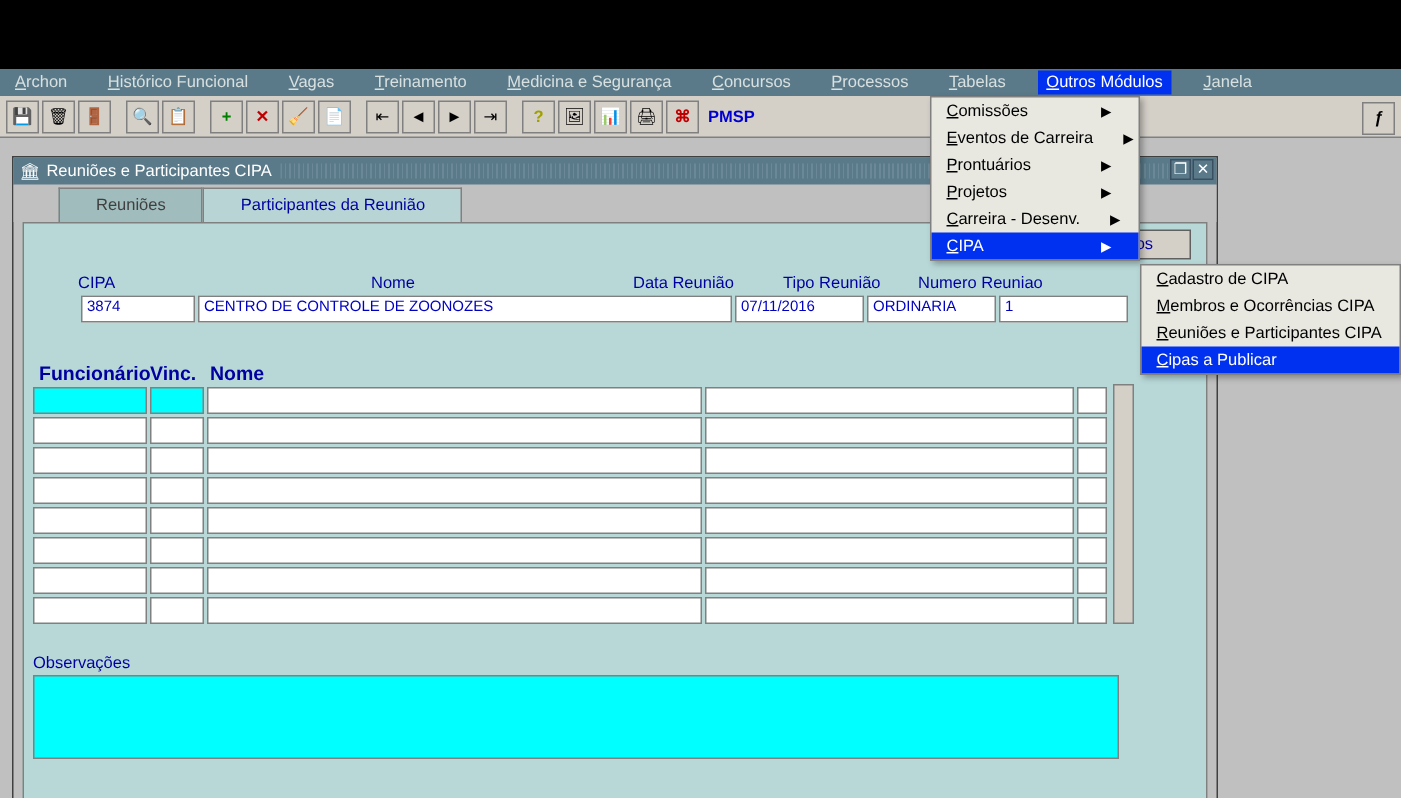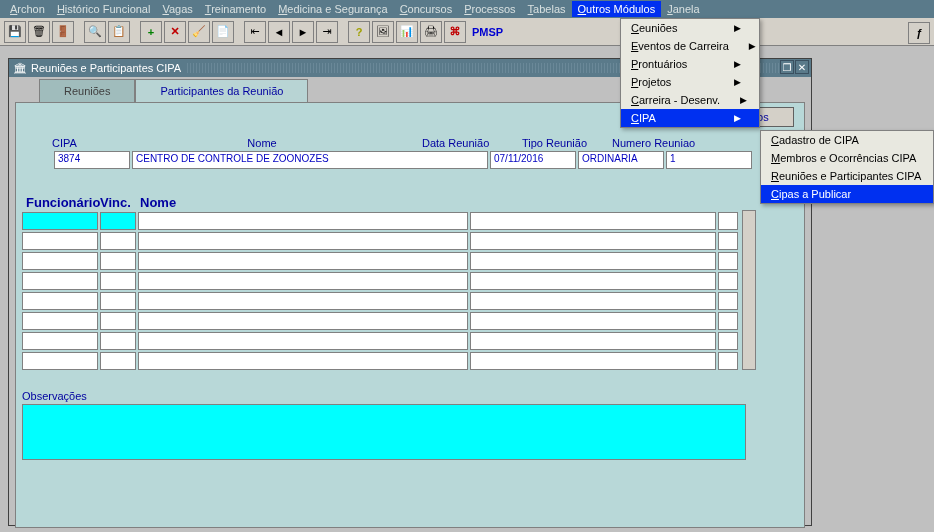--- a/index.html
+++ b/index.html
@@ -17,21 +17,22 @@
     width: 934px;
     height: 532px;
     position: relative;
   }
   .menubar {
     background: #5a7a8a;
     height: 18px;
     display: flex;
     align-items: center;
     padding: 0 4px;
-    gap: 0;
+    gap: 15px;
+    margin-top: 46px;
   }
   .menubar-item {
     color: #d8e0e0;
     padding: 2px 6px;
     cursor: pointer;
     white-space: nowrap;
     font-size: 11px;
   }
   .menubar-item.active {
     background: #0030f0;
@@ -426,21 +427,21 @@
         <div class="scrollbar"></div>
       </div>
 
       <div class="obs-label">Observações</div>
       <div class="obs-box"></div>
     </div>
   </div>
 
   <div class="dropdown dd1">
     <div class="dd-item">
-        <span><u>C</u><span>euniões</span></span>
+        <span><u>C</u><span>omissões</span></span>
         <span class="arrow">▶</span>
       </div>
     <div class="dd-item">
         <span><u>E</u><span>ventos de Carreira</span></span>
         <span class="arrow">▶</span>
       </div>
     <div class="dd-item">
         <span><u>P</u><span>rontuários</span></span>
         <span class="arrow">▶</span>
       </div>

